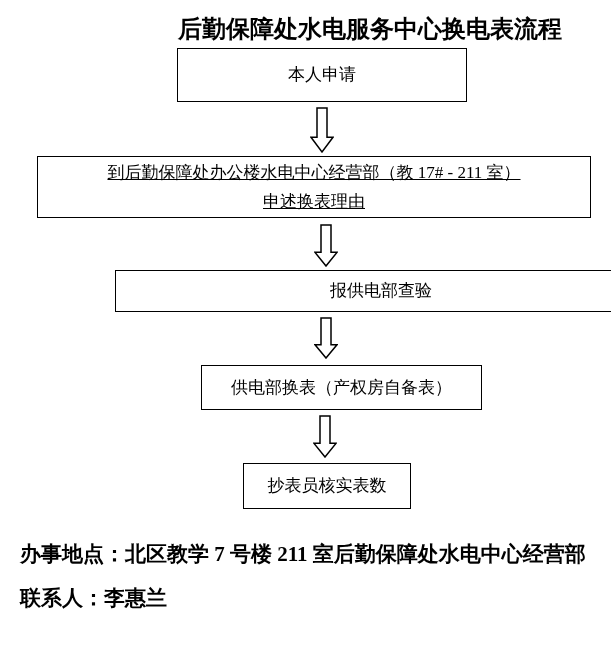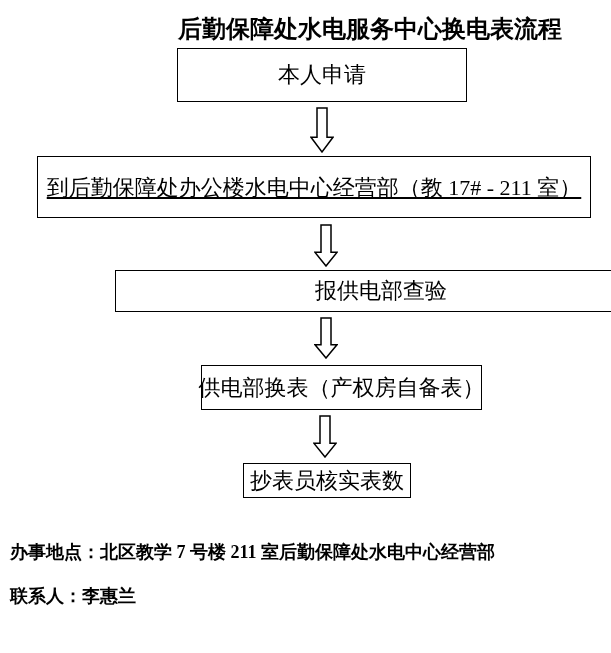--- a/index.html
+++ b/index.html
@@ -25,39 +25,40 @@
   .box {
     position: absolute;
     box-sizing: border-box;
     border: 1.5px solid #000000;
     background: #ffffff;
     display: flex;
     flex-direction: column;
     align-items: center;
     justify-content: center;
     text-align: center;
-    font-size: 22px;
+    font-size: 17px;
     line-height: 28px;
   }
   .box span, .box div { white-space: nowrap; }
   .box1 { left: 177px; top: 48px;  width: 290px; height: 54px; }
   .box2 { left: 37px;  top: 156px; width: 554px; height: 62px; line-height: 29px; text-decoration: underline; }
   .box3 { left: 115px; top: 270px; width: 532px; height: 42px; }
   .box4 { left: 201px; top: 365px; width: 281px; height: 45px; }
-  .box5 { left: 243px; top: 463px; width: 168px; height: 35px; }
+  .box5 { left: 243px; top: 463px; width: 168px; height: 46px; }
   .arrow { position: absolute; display: block; }
   .arrow1 { left: 310px; top: 107px; }
   .arrow2 { left: 314px; top: 224px; }
   .arrow3 { left: 314px; top: 317px; }
   .arrow4 { left: 313px; top: 415px; }
   .footer-line {
     position: absolute;
-    font-size: 18px;
+    font-size: 21px;
     font-weight: bold;
     white-space: nowrap;
+    margin-left: 10px;
   }
   .footer-location { left: 10px; top: 540px; }
   .footer-contact-person { left: 10px; top: 584px; }
   .footer-contact-phone { left: 210px; top: 605px; }
 </style>
 </head>
 <body>
 
 <div class="page">
 
@@ -66,20 +67,21 @@
   <div class="box box1">
     <span>本人申请</span>
   </div>
 
   <svg class="arrow arrow1" width="24" height="46" viewBox="0 0 24 44" preserveAspectRatio="none">
     <path d="M7 1 H17 V29 H23 L12 43 L1 29 H7 Z" fill="#ffffff" stroke="#000000" stroke-width="1.5"></path>
   </svg>
 
   <div class="box box2">
     <div>到后勤保障处办公楼水电中心经营部（教 17# - 211 室）</div>
+    <div>申述换表理由</div>
   </div>
 
   <svg class="arrow arrow2" width="24" height="43" viewBox="0 0 24 44" preserveAspectRatio="none">
     <path d="M7 1 H17 V29 H23 L12 43 L1 29 H7 Z" fill="#ffffff" stroke="#000000" stroke-width="1.5"></path>
   </svg>
 
   <div class="box box3">
     <span>报供电部查验</span>
   </div>
 

